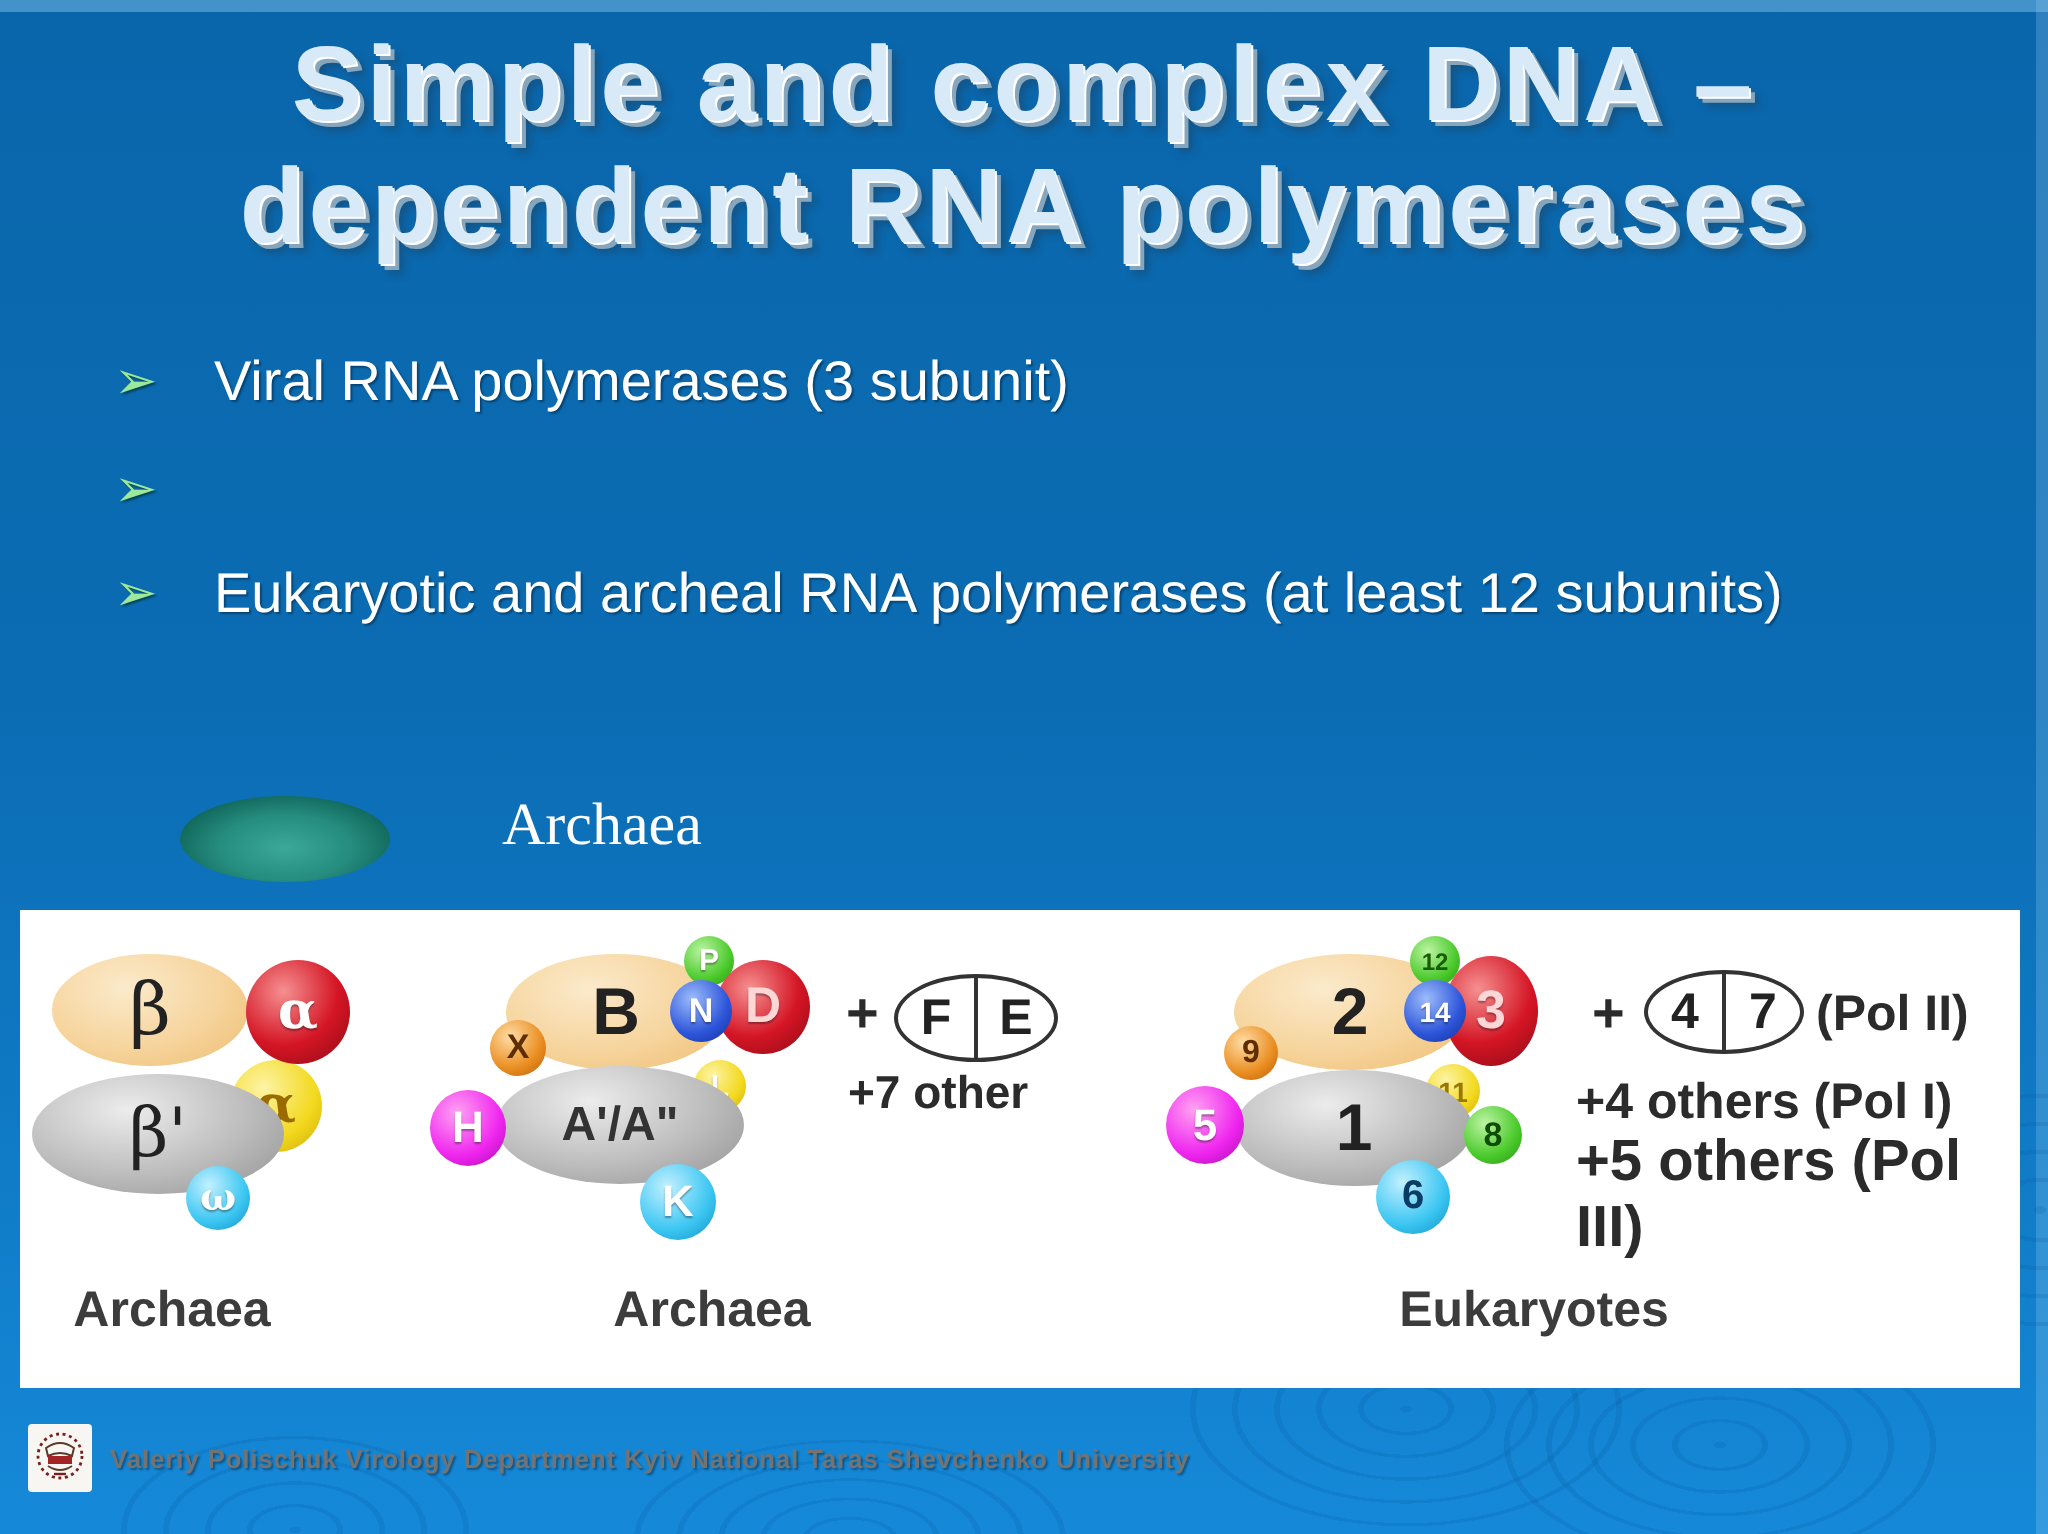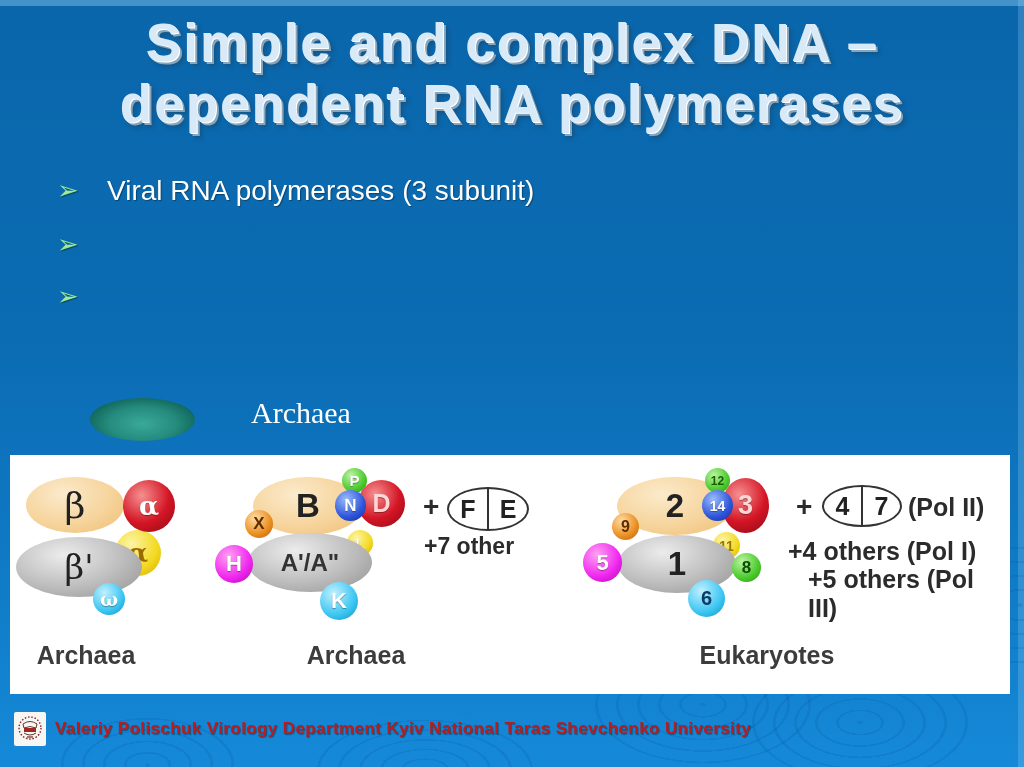--- a/index.html
+++ b/index.html
@@ -65,21 +65,21 @@
   .group-label{position:absolute;top:186px;font-size:25px;color:#3c3c3c;font-weight:bold;text-align:center;}
 
   .anno{position:absolute;color:#2b2b2b;font-weight:bold;}
   .cell-ellipse{position:absolute;background:#ffffff;border:2.5px solid #333333;border-radius:50%;display:flex;}
   .cell{flex:1;display:flex;align-items:center;justify-content:center;font-size:25px;font-weight:bold;color:#222222;}
   .cell+.cell{border-left:2.5px solid #333333;}
 
   
   .footer{position:absolute;left:14px;top:712px;display:flex;align-items:center;z-index:3;}
   .logo{width:32px;height:34px;background:#f8f6f2;border-radius:2px;display:flex;align-items:center;justify-content:center;}
-  .footer-text{margin-left:9px;color:#b91c1c;font-size:17px;font-weight:bold;letter-spacing:.4px;
+  .footer-text{margin-left:9px;color:#737373;font-size:13px;font-weight:bold;letter-spacing:.4px;
     text-shadow:1px 1px 1px rgba(0,0,0,.35);}
 </style>
 </head>
 <body>
 
 <div class="edge-top"></div>
 <div class="edge-right"></div>
 
 <div class="ripple r1"></div>
 <div class="ripple r2"></div>
@@ -95,20 +95,21 @@
 <ul class="bullets">
   <li>
     <span class="bullet-arrow">➢</span>
     <span class="bullet-text">Viral RNA polymerases (3 subunit)</span>
   </li>
   <li>
     <span class="bullet-arrow">➢</span>
   </li>
   <li>
     <span class="bullet-arrow">➢</span>
+    <span class="bullet-text">Eukaryotic and archeal RNA polymerases (at least 12 subunits)</span>
   </li>
 </ul>
 
 <div class="viruses-ellipse"></div>
 <div class="viruses-label">Archaea</div>
 
 <div class="panel">
 
   <div>
     <div class="ell ell-tan" style="left:16px;top:22px;width:98px;height:56px;">
@@ -197,21 +198,21 @@
     <div class="ball ball-cyan" style="left:678px;top:125px;width:37px;height:37px;">
       <span style="font-size:20px;color:#0a3c66;font-weight:bold;">6</span>
     </div>
     <div class="anno" style="left:786px;top:36px;font-size:28px;">+</div>
     <div class="cell-ellipse" style="left:812px;top:30px;width:76px;height:38px;">
       <div class="cell">4</div>
       <div class="cell">7</div>
     </div>
     <div class="anno" style="left:898px;top:38px;font-size:25px;">(Pol II)</div>
     <div class="anno" style="left:778px;top:82px;font-size:25px;">+4 others (Pol I)</div>
-    <div class="anno" style="left:798px;top:110px;font-size:25px;">+5 others (Pol III)</div>
+    <div class="anno" style="left:778px;top:110px;font-size:29px;">+5 others (Pol III)</div>
     <div class="group-label" style="left:682px;width:150px;">Eukaryotes</div>
   </div>
 
 </div>
 
 <div class="footer">
   <div class="logo">
     <svg width="26" height="28" viewBox="0 0 26 28">
       <circle cx="13" cy="13" r="11" fill="none" stroke="#7a1f1f" stroke-width="1.4" stroke-dasharray="1.5,1.8"></circle>
       <path d="M6 9 Q13 4 20 9 L19 13 Q13 10 7 13 Z" fill="none" stroke="#5a3a2a" stroke-width="1"></path>

